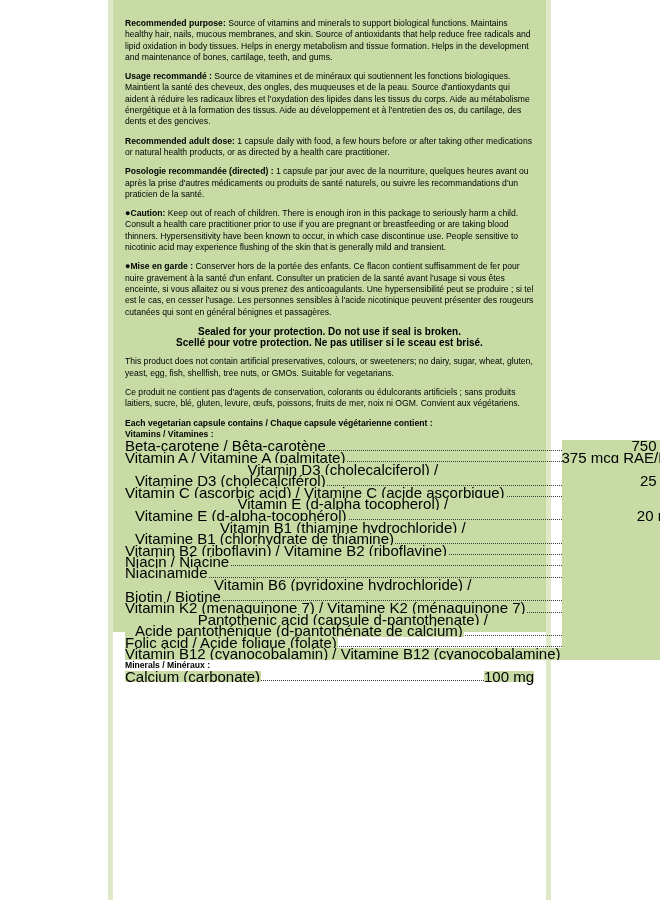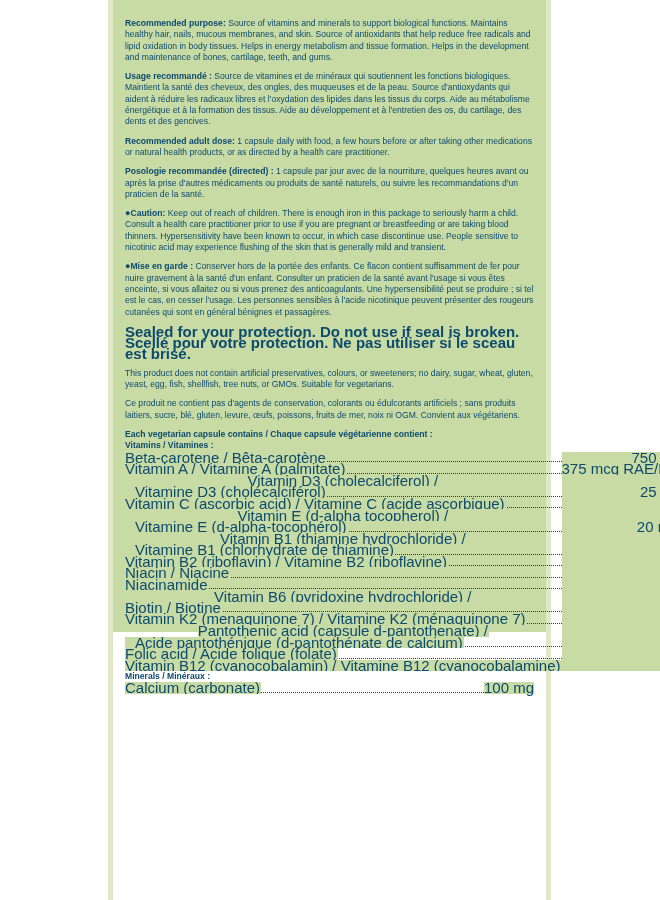--- a/index.html
+++ b/index.html
@@ -15,21 +15,21 @@
   }
   .label-panel {
     position: absolute;
     left: 113px;
     top: 0;
     width: 433px;
     height: 632px;
     background: #c8dba4;
     box-sizing: border-box;
     padding: 18px 12px 10px 12px;
-    color: #0c4a6e;
+    color: #000000;
   }
   .edge-left {
     position: absolute;
     left: 108px;
     top: 0;
     width: 5px;
     height: 900px;
     background: #dfe9c8;
   }
   .edge-right {
@@ -48,23 +48,24 @@
   }
   .bold {
     font-weight: bold;
   }
   .bullet {
     font-size: 9px;
     line-height: 11.3px;
   }
   .seal {
     font-weight: bold;
-    font-size: 15px;
+    font-size: 10px;
     line-height: 11.3px;
     margin: 0 0 8px 0;
+    text-align: center;
   }
   .ingredients-head {
     font-size: 8.6px;
     line-height: 11.4px;
     margin: 0;
   }
   .ing-table {
     width: 100%;
     border-collapse: collapse;
     font-size: 15px;

